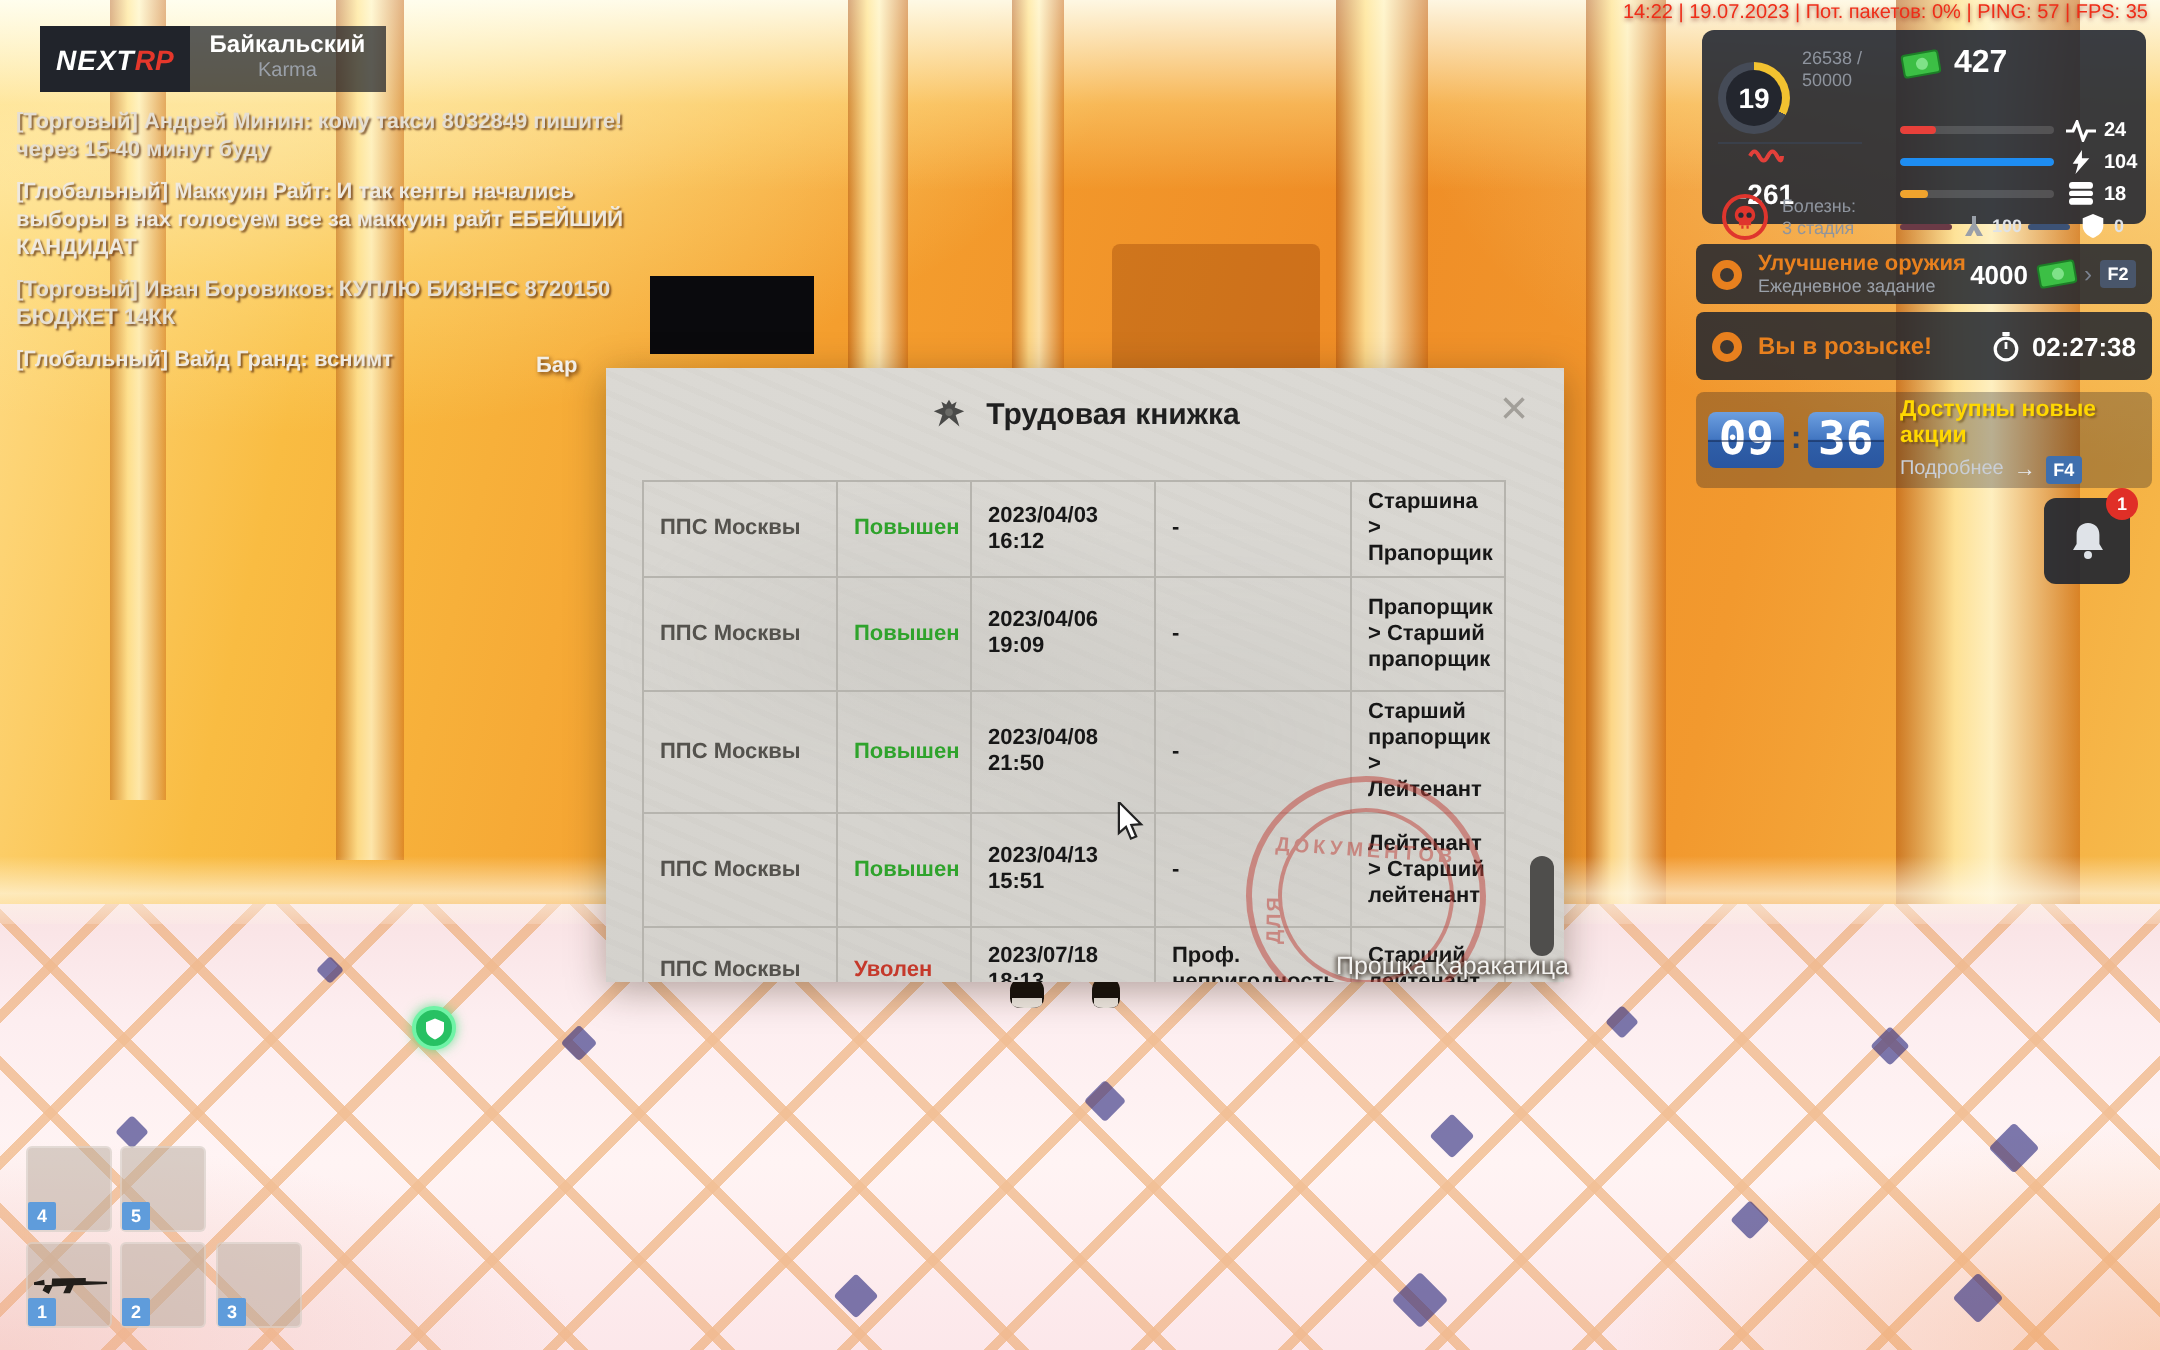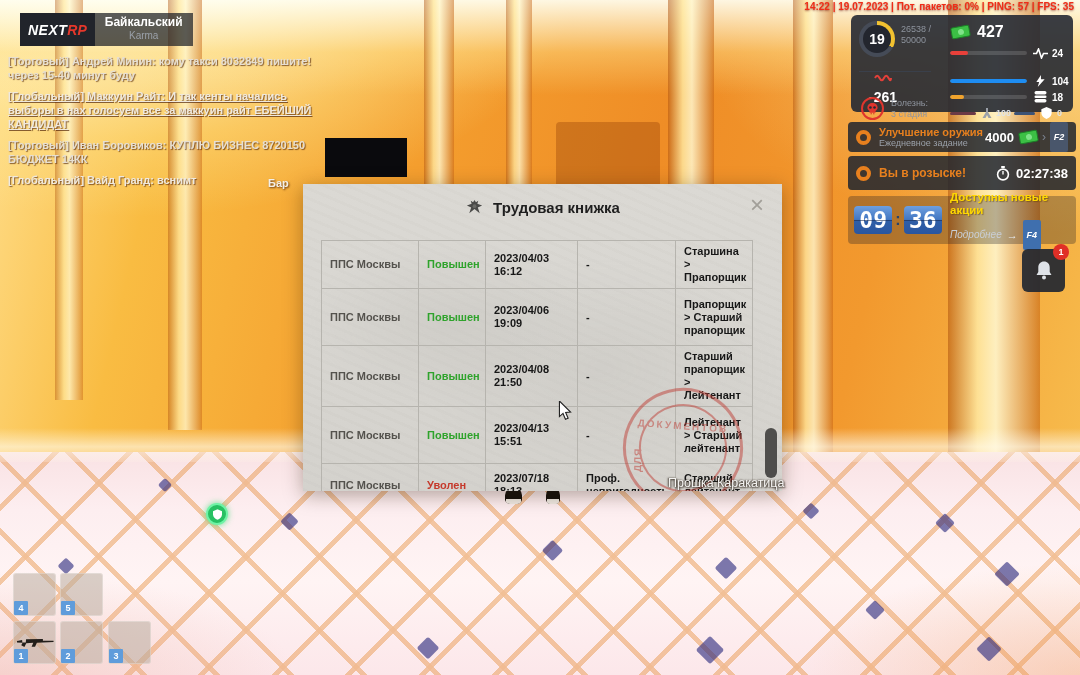--- a/index.html
+++ b/index.html
@@ -50,27 +50,27 @@
   .brand-rp { color:#e5372b; font-weight:bold; font-style:italic; font-size:14px; }
   .server-badge { background:rgba(28,31,38,.72); height:33px; min-width:88px; padding:2px 10px; text-align:center; }
   .server-name { color:#fff; font-weight:bold; font-size:12px; line-height:15px; }
   .server-mode { color:#9aa0a9; font-size:10px; line-height:12px; }
 
   .chat { position:absolute; left:8px; top:54px; width:316px; z-index:10; }
   .chat-line { font-size:11px; font-weight:bold; line-height:14px; margin-bottom:7px;
     text-shadow:1px 1px 1px rgba(70,25,0,.65); }
 
   
-  .status-bar { position:absolute; right:6px; top:1px; font-size:10px; font-weight:bold; color:#ef2d18;
+  .status-bar { position:absolute; right:6px; top:1px; font-size:10px; font-weight:normal; color:#ef2d18;
     text-shadow:0 1px 2px rgba(110,10,0,.55); z-index:10; }
 
   
   .hud { position:absolute; left:851px; top:15px; width:222px; height:97px; background:rgba(37,41,51,.90);
     border-radius:6px; z-index:15; }
-  .level-ring { position:absolute; left:8px; top:6px; width:36px; height:36px; border-radius:50%;
+  .level-ring { position:absolute; left:8px; top:16px; width:36px; height:36px; border-radius:50%;
     background:conic-gradient(#f2c230 0 118deg, #454b57 118deg 360deg); display:flex; align-items:center; justify-content:center;text-align:center; }
   .level-inner { width:28px; height:28px; border-radius:50%; background:#23262e; color:#fff; font-size:14px; font-weight:bold;
     display:flex; align-items:center; justify-content:center; }
   .xp { position:absolute; left:50px; top:9px; color:#8e949e; font-size:9px; line-height:11px; }
   .money-row { position:absolute; left:100px; top:8px; display:flex; align-items:center; gap:7px; }
   .money-val { color:#fff; font-size:16px; font-weight:bold; }
   .bill { width:19px; height:12px; background:#3cbf45; border:1px solid #1d7f27; border-radius:2px; transform:rotate(-10deg); position:relative; }
   .bill::after { content:""; position:absolute; left:6px; top:2px; width:6px; height:6px; border-radius:50%; background:#7fe288; }
   .hud-divider { position:absolute; left:8px; top:56px; width:72px; height:1px; background:#3a404b; }
   .karma-row { position:absolute; left:18px; top:58px; display:flex; align-items:center; gap:6px;flex-direction:column; }
@@ -89,36 +89,36 @@
 
   
   .panel { position:absolute; left:848px; width:228px; background:rgba(33,37,46,.86); border-radius:4px;
     display:flex; align-items:center; padding:0 8px; z-index:15; }
   .ring-icon { width:15px; height:15px; border-radius:50%; border:4px solid #e8801e; flex:none; }
   .quest-text { margin-left:8px; flex:1; }
   .quest-title { color:#e8801e; font-size:11px; font-weight:bold; line-height:12px; }
   .quest-sub { color:#9aa0a9; font-size:9px; line-height:11px; }
   .reward-val { color:#fff; font-size:13px; font-weight:bold; margin-right:5px; }
   .chev { color:#7b8391; font-size:12px; margin:0 4px; }
-  .key-badge { min-width:18px; height:30px; border-radius:2px; background:#49566b; color:#fff; font-size:9px; font-weight:bold;
-    display:flex; align-items:center; justify-content:center; padding:0 3px;font-style:italic; }
+  .key-badge { min-width:18px; height:14px; border-radius:2px; background:#49566b; color:#fff; font-size:9px; font-weight:bold;
+    display:flex; align-items:center; justify-content:center; padding:0 3px; }
   .key-badge.blue { background:#3f6fae; }
   .timer-val { color:#fff; font-size:13px; font-weight:bold; margin-left:6px; }
 
   .promo { position:absolute; left:848px; top:196px; width:228px; height:48px; z-index:15;
     display:flex; align-items:center; background:rgba(25,28,36,.30); border-radius:4px; padding:0 6px; }
   .flip { width:43px; height:28px; border-radius:4px; color:#fff; font-family:"DejaVu Sans Mono", monospace;
     font-size:23px; font-weight:bold; display:flex; align-items:center; justify-content:center; position:relative;
     background:linear-gradient(180deg,#6d9fe0 0%, #4377c2 48%, #2f5fa8 52%, #2a56a0 100%); }
   .flip::after { content:""; position:absolute; left:0; right:0; top:50%; height:1px; background:rgba(20,40,80,.55); }
   .flip-colon { color:#27436b; font-size:16px; font-weight:bold; margin:0 3px; }
   .promo-right { margin-left:8px; }
   .promo-title { color:#ffd800; font-size:11.5px; font-weight:bold; line-height:13px; text-shadow:1px 1px 1px rgba(90,60,0,.5); }
   .promo-more { display:flex; align-items:center; gap:5px; margin-top:3px; }
-  .promo-more-label { color:#c9ced6; font-size:10px;font-style:italic; }
+  .promo-more-label { color:#c9ced6; font-size:10px; }
   .promo-arrow { color:#e8ecf2; font-size:11px; }
 
   .bell-box { position:absolute; left:1022px; top:249px; width:43px; height:43px; background:rgba(34,39,49,.92);
     border-radius:6px; z-index:15; display:flex; align-items:center; justify-content:center; }
   .bell-badge { position:absolute; right:-4px; top:-5px; width:16px; height:16px; border-radius:50%; background:#e02f27;
     color:#fff; font-size:9px; font-weight:bold; display:flex; align-items:center; justify-content:center; }
 
   
   .modal { position:absolute; left:303px; top:184px; width:479px; height:307px; z-index:20; overflow:hidden;
     background:linear-gradient(180deg,#dbd9d4 0%, #d7d5d0 60%, #d4d2cd 100%);
@@ -212,21 +212,21 @@
       <span class="brand-rp">RP</span>
     </div>
     <div class="server-badge">
       <div class="server-name">Байкальский</div>
       <div class="server-mode">Karma</div>
     </div>
   </div>
 
   <div class="chat">
       <div class="chat-line" style="color: rgb(230, 223, 211);">[Торговый] Андрей Минин: кому такси 8032849 пишите!через 15-40 минут буду</div>
-      <div class="chat-line" style="color: rgb(239, 233, 223); text-decoration: underline;">[Глобальный] Маккуин Райт: И так кенты начались выборы в нах голосуем все за маккуин райт ЕБЕЙШИЙ КАНДИДАТ</div>
+      <div class="chat-line" style="color: rgb(239, 233, 223);">[Глобальный] Маккуин Райт: И так кенты начались выборы в нах голосуем все за маккуин райт ЕБЕЙШИЙ КАНДИДАТ</div>
       <div class="chat-line" style="color: rgb(230, 223, 211);">[Торговый] Иван Боровиков: КУПЛЮ БИЗНЕС 8720150 БЮДЖЕТ 14КК</div>
       <div class="chat-line" style="color: rgb(239, 233, 223);">[Глобальный] Вайд Гранд: вснимт</div>
     </div>
 
   <div class="status-bar">14:22 | 19.07.2023 | Пот. пакетов: 0% | PING: 57 | FPS: 35</div>
 
   <div class="hud">
     <div class="level-ring">
       <div class="level-inner">19</div>
     </div>
@@ -254,21 +254,21 @@
           <rect x="5" y="11.5" width="1.2" height="1.8" fill="#df352d"></rect>
             <rect x="7.8" y="11.5" width="1.2" height="1.8" fill="#df352d"></rect>
         </svg>
       </div>
       <div class="disease-text">
         <div>Болезнь:</div>
         <div>3 стадия</div>
       </div>
     </div>
 
-    <div class="hud-bar" style="top:32px">
+    <div class="hud-bar" style="top:44px">
       <div class="bar-track">
           <div class="bar-fill" style="width: 24%; background: rgb(232, 64, 58);"></div>
         </div>
       <svg class="bar-icon" width="15" height="11" viewBox="0 0 15 11">
         <path d="M0 5.5 H3.5 L5.5 1 L8.5 10 L10.5 5.5 H15" fill="none" stroke="#fff" stroke-width="1.6"></path>
       </svg>
       <span class="bar-value">24</span>
     </div>
     <div class="hud-bar" style="top:60px">
       <div class="bar-track">

